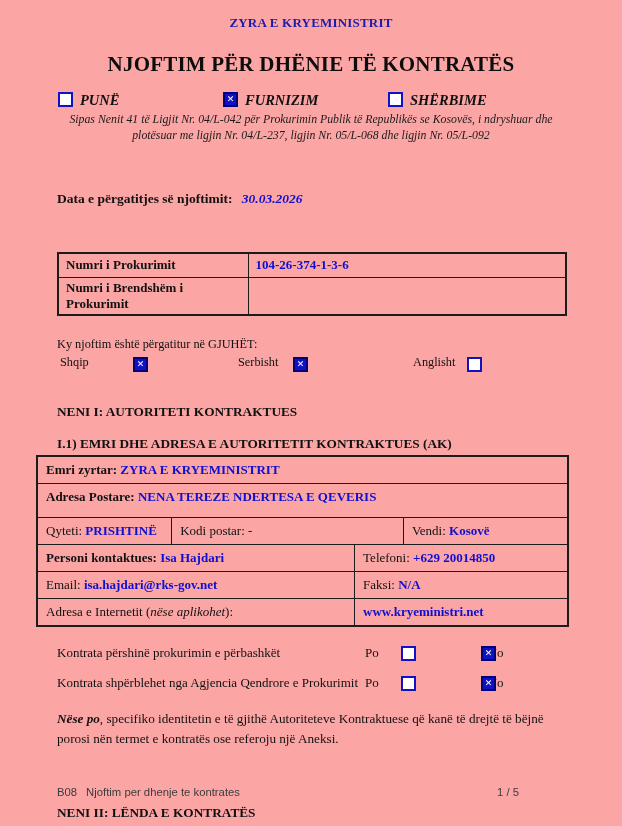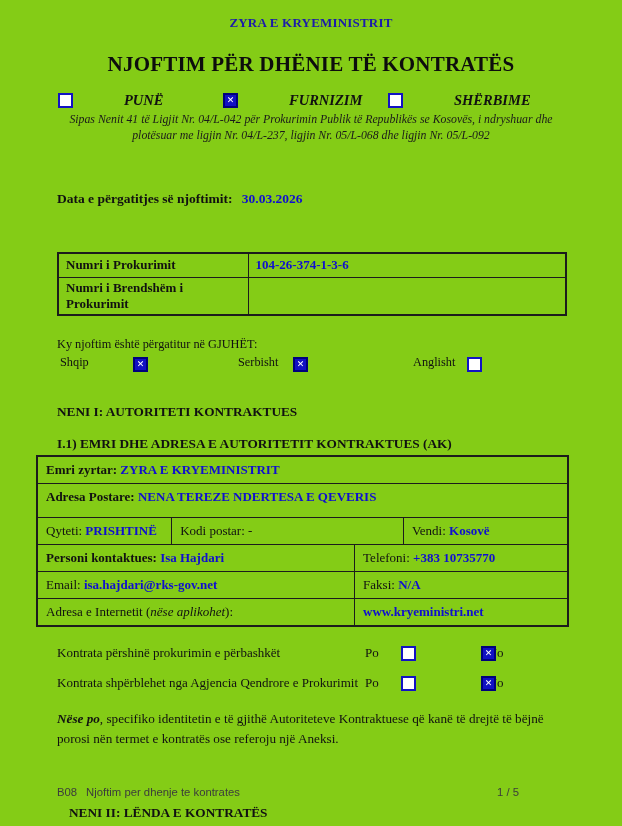--- a/index.html
+++ b/index.html
@@ -1,29 +1,29 @@
 <!DOCTYPE html>
 <html><head>
 <meta charset="utf-8">
 <style>
   html,body{margin:0;padding:0;background:#888;}
-  .page{position:relative;width:622px;height:826px;background:#84cc16;overflow:hidden;
+  .page{position:relative;width:622px;height:826px;background:#fca5a5;overflow:hidden;
         font-family:"Liberation Serif", serif;color:#111;}
   .org-header{margin-top:15px;text-align:center;font-size:13px;font-weight:bold;color:#1b1bab;letter-spacing:.2px;}
   .title{margin:21px 0 0 0;text-align:center;font-size:21px;font-weight:bold;color:#0d0d0d;letter-spacing:.2px;}
   .type-row{margin-top:15px;padding-left:58px;display:flex;}
-  .type-item{width:165px;display:inline-flex;align-items:center;gap:44px;}
+  .type-item{width:165px;display:inline-flex;}
   .type-item .lbl{font-style:italic;font-weight:bold;font-size:14.5px;margin-left:7px;}
   .subtitle{margin:3px auto 0 auto;max-width:528px;text-align:center;font-style:italic;font-size:11.8px;line-height:1.35;color:#1a1a1a;}
   .cb{width:11px;height:11px;border:2px solid #1212c4;display:inline-block;background:#fff;box-sizing:content-box;position:relative;flex:0 0 auto;}
   .cb.checked{background:#1111c4;border-color:#00007d;}
   .cb.checked::after{content:"\2715";position:absolute;left:0;top:0;width:100%;height:100%;
         color:#fff;font-size:9px;line-height:11px;text-align:center;font-weight:bold;font-family:"DejaVu Sans",sans-serif;}
   .date-line{margin-top:47px;padding-left:57px;font-size:13.5px;font-weight:bold;}
-  .date-line .val{color:#0f0fd0;margin-left:6px;}
+  .date-line .val{color:#0f0fd0;margin-left:6px;font-style:italic;}
   table{border-collapse:collapse;}
   .proc-table{margin:45px 0 0 57px;width:510px;border:2px solid #1c1c1c;}
   .proc-table td{border:1px solid #1c1c1c;font-size:13px;padding:2px 7px;height:19px;vertical-align:middle;}
   .proc-table .lbl{font-weight:bold;}
   .proc-table .val{font-weight:bold;color:#0f0fd0;}
   .lang-intro{margin-top:21px;padding-left:57px;font-size:12.3px;}
   .lang-row{position:relative;height:18px;margin-top:3px;font-size:12.3px;}
   .lang-row span.t{position:absolute;top:0;}
   .lang-row .cb{position:absolute;top:2px;}
   .h-neni{padding-left:57px;font-size:13.3px;font-weight:bold;}
@@ -43,21 +43,21 @@
   .note .bi{font-weight:bold;font-style:italic;}
   .footer{position:absolute;top:786px;left:0;width:100%;font-family:"Liberation Sans",sans-serif;
           font-size:11.3px;color:#3c3c3c;}
   .footer .fl{position:absolute;left:57px;top:0;}
   .footer .fl .code{margin-right:9px;}
   .footer .fr{position:absolute;left:497px;top:0;text-align:center;}
   .mt-s1{margin-top:31px;}
   .mt-s1b{margin-top:16px;}
   .mt-q1{margin-top:18px;}
   .mt-q2{margin-top:13px;}
-  .mt-s2{margin-top:57px;margin-left:12px;}
+  .mt-s2{margin-top:57px;}
 </style>
 </head>
 <body>
 
 <div class="page">
 
   <div class="org-header">ZYRA E KRYEMINISTRIT</div>
 
   <div class="title">NJOFTIM PËR DHËNIE TË KONTRATËS</div>
 
@@ -147,21 +147,21 @@
         <span class="val">Kosovë</span>
       </td>
     </tr>
     <tr>
       <td colspan="2">
         <span class="b">Personi kontaktues:</span>
         <span class="val">Isa Hajdari</span>
       </td>
       <td colspan="2">
         <span>Telefoni:</span>
-        <span class="val">+383 10735770</span>
+        <span class="val">+629 20014850</span>
       </td>
     </tr>
     <tr>
       <td colspan="2">
         <span>Email:</span>
         <span class="val">isa.hajdari@rks-gov.net</span>
       </td>
       <td colspan="2">
         <span>Faksi:</span>
         <span class="val">N/A</span>

